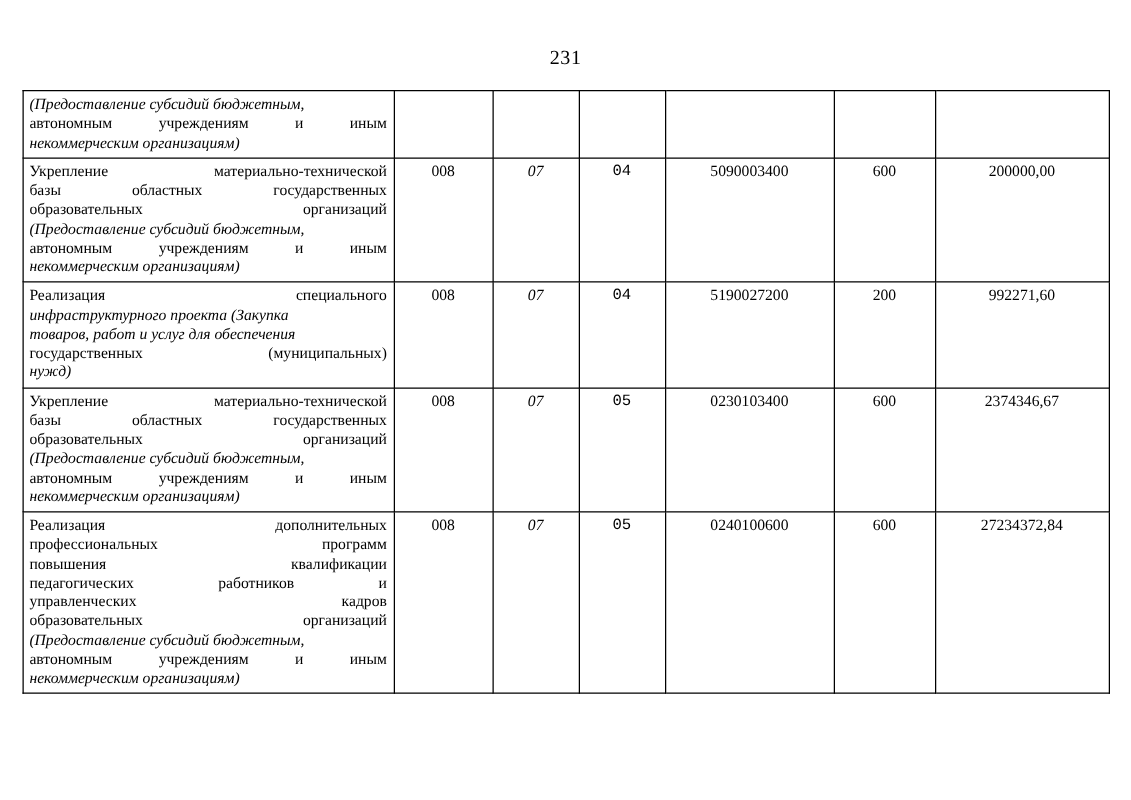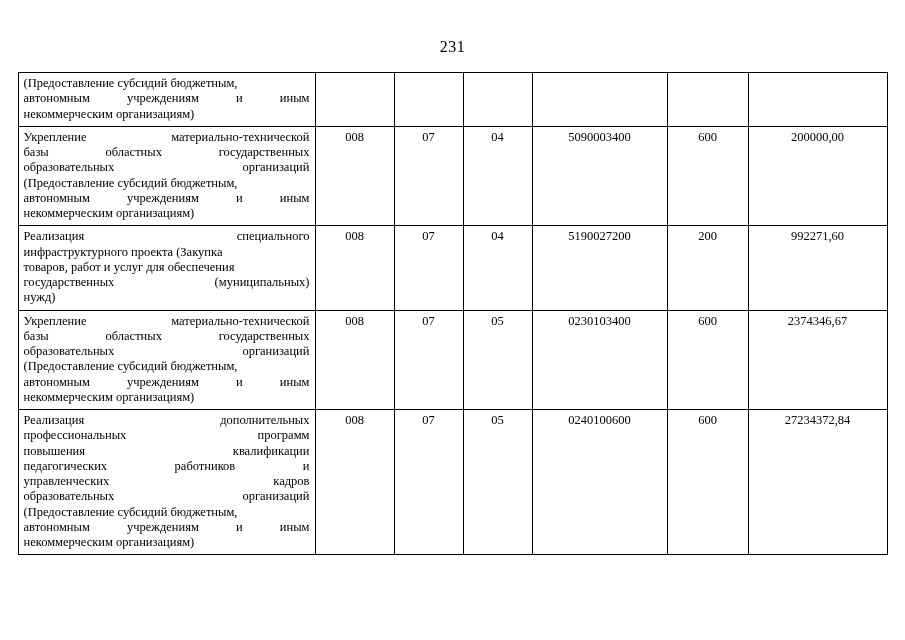--- a/index.html
+++ b/index.html
@@ -41,32 +41,33 @@
     vertical-align: top;
     padding: 3px 5px 4px 5px;
   }
   td.c-name {
     width: 286px;
     text-align: justify;
     text-align-last: justify;
     hyphens: none;
   }
   td.c-code1 { width: 68px; text-align: right; text-align-last: center; }
-  td.c-code2 { width: 58px; text-align-last: center; }
-  td.c-code3 { width: 58px; text-align: left; text-align-last: center; }
+  td.c-code2 { width: 58px; text-align-last: center; font-style: italic; }
+  td.c-code3 { width: 58px; text-align: left; text-align-last: center; font-family: Liberation Mono, monospace; }
   td.c-code4 { width: 124px; text-align: left; text-align-last: center; }
   td.c-code5 { width: 70px; text-align: left; text-align-last: center; }
   td.c-amount { width: 128px; text-align: center; text-align-last: center; }
   .justified {
     text-align: justify;
     text-align-last: justify;
   }
   .plain {
     text-align: left;
     text-align-last: left;
+    font-style: italic;
   }
 </style>
 </head>
 <body>
 
 <div class="page">
 
   <div class="page-number">231</div>
 
   <table class="budget-table">

